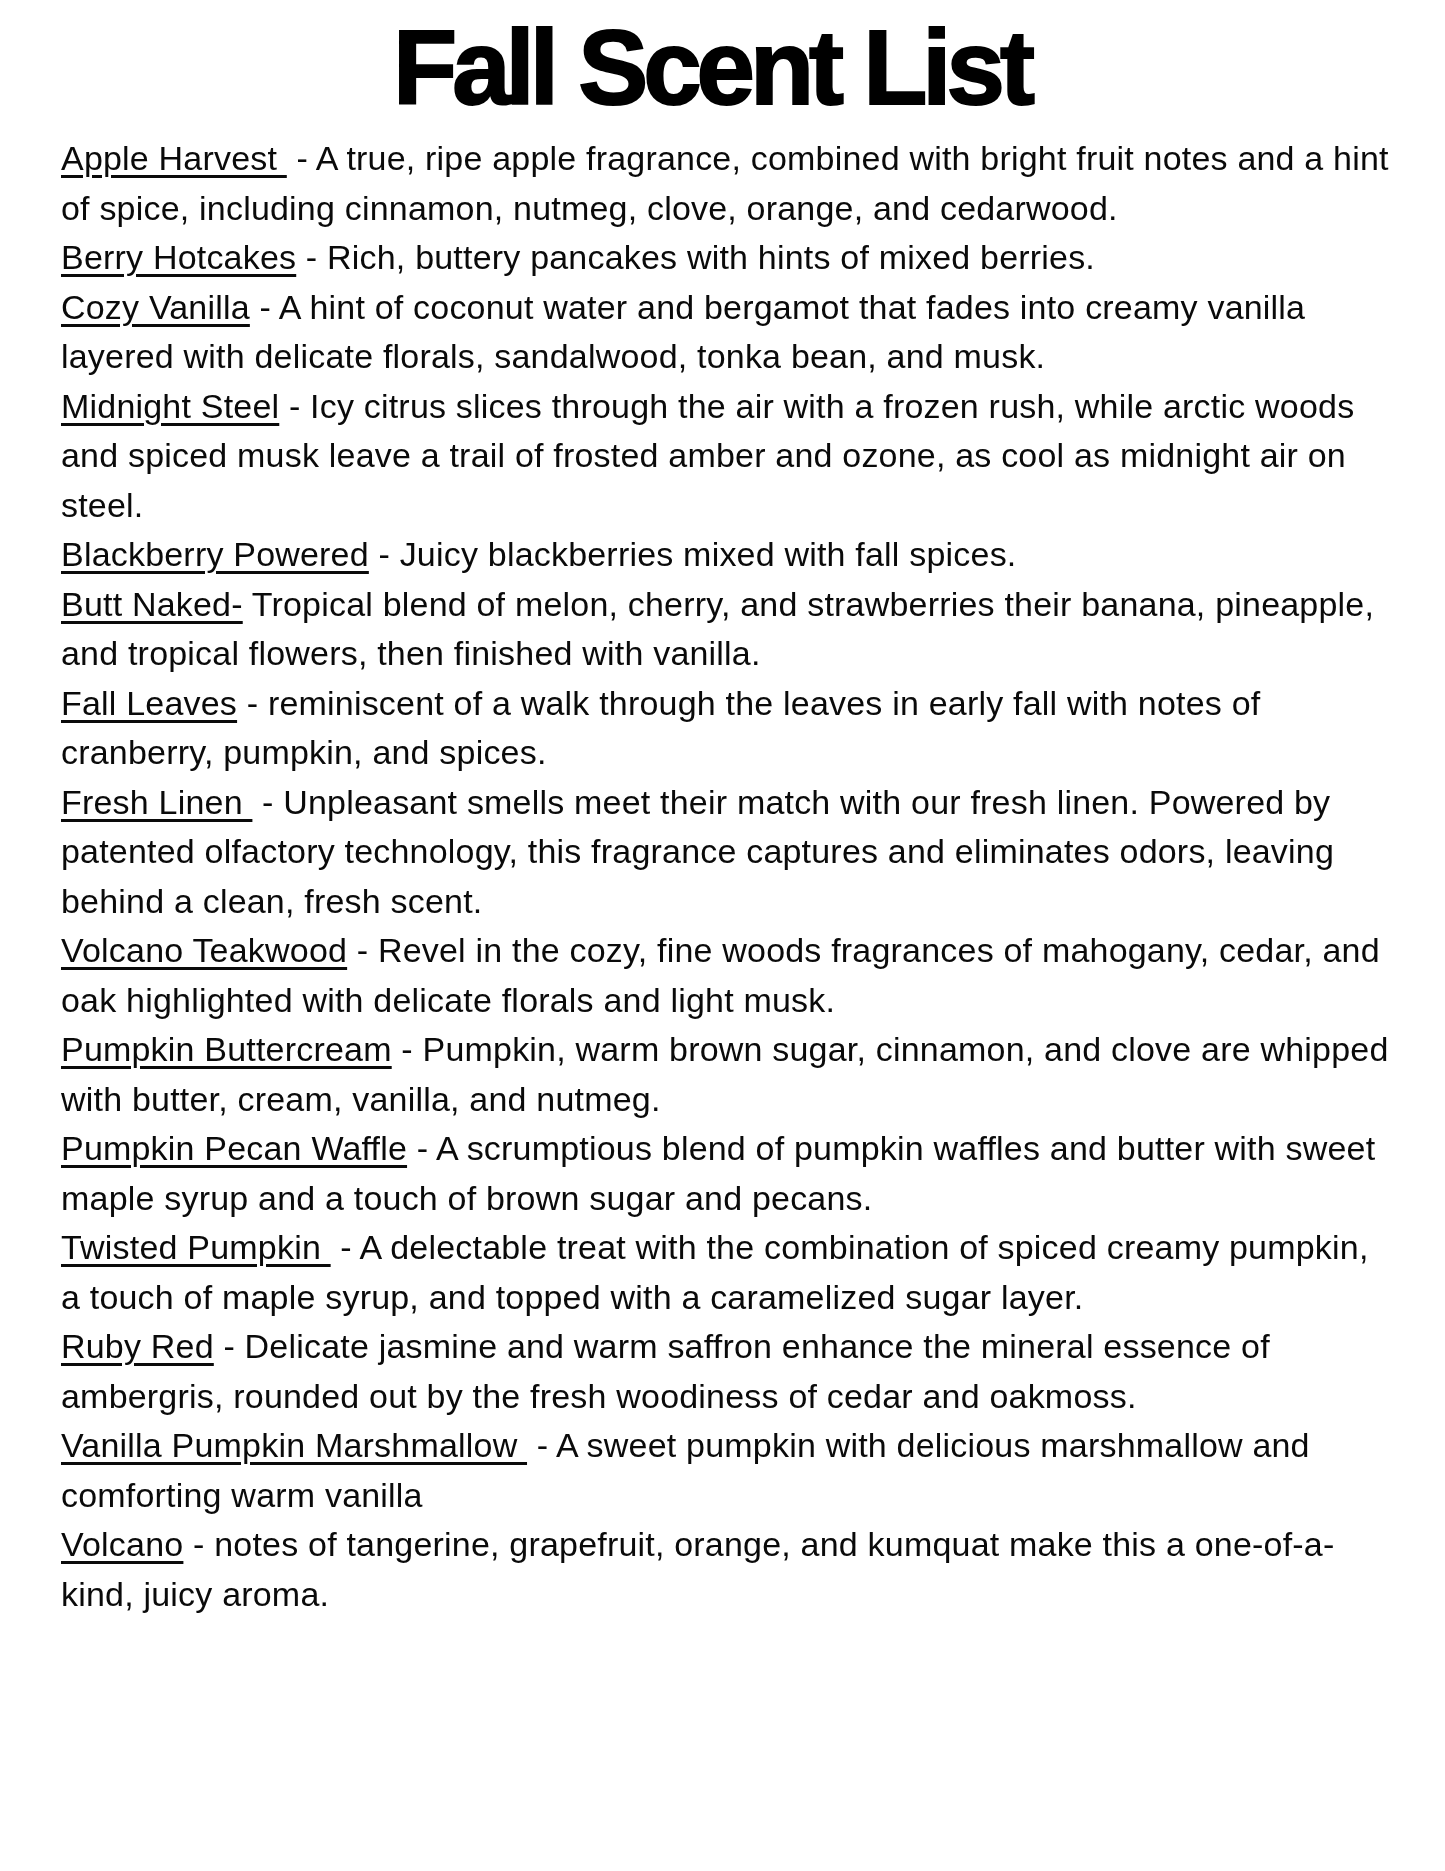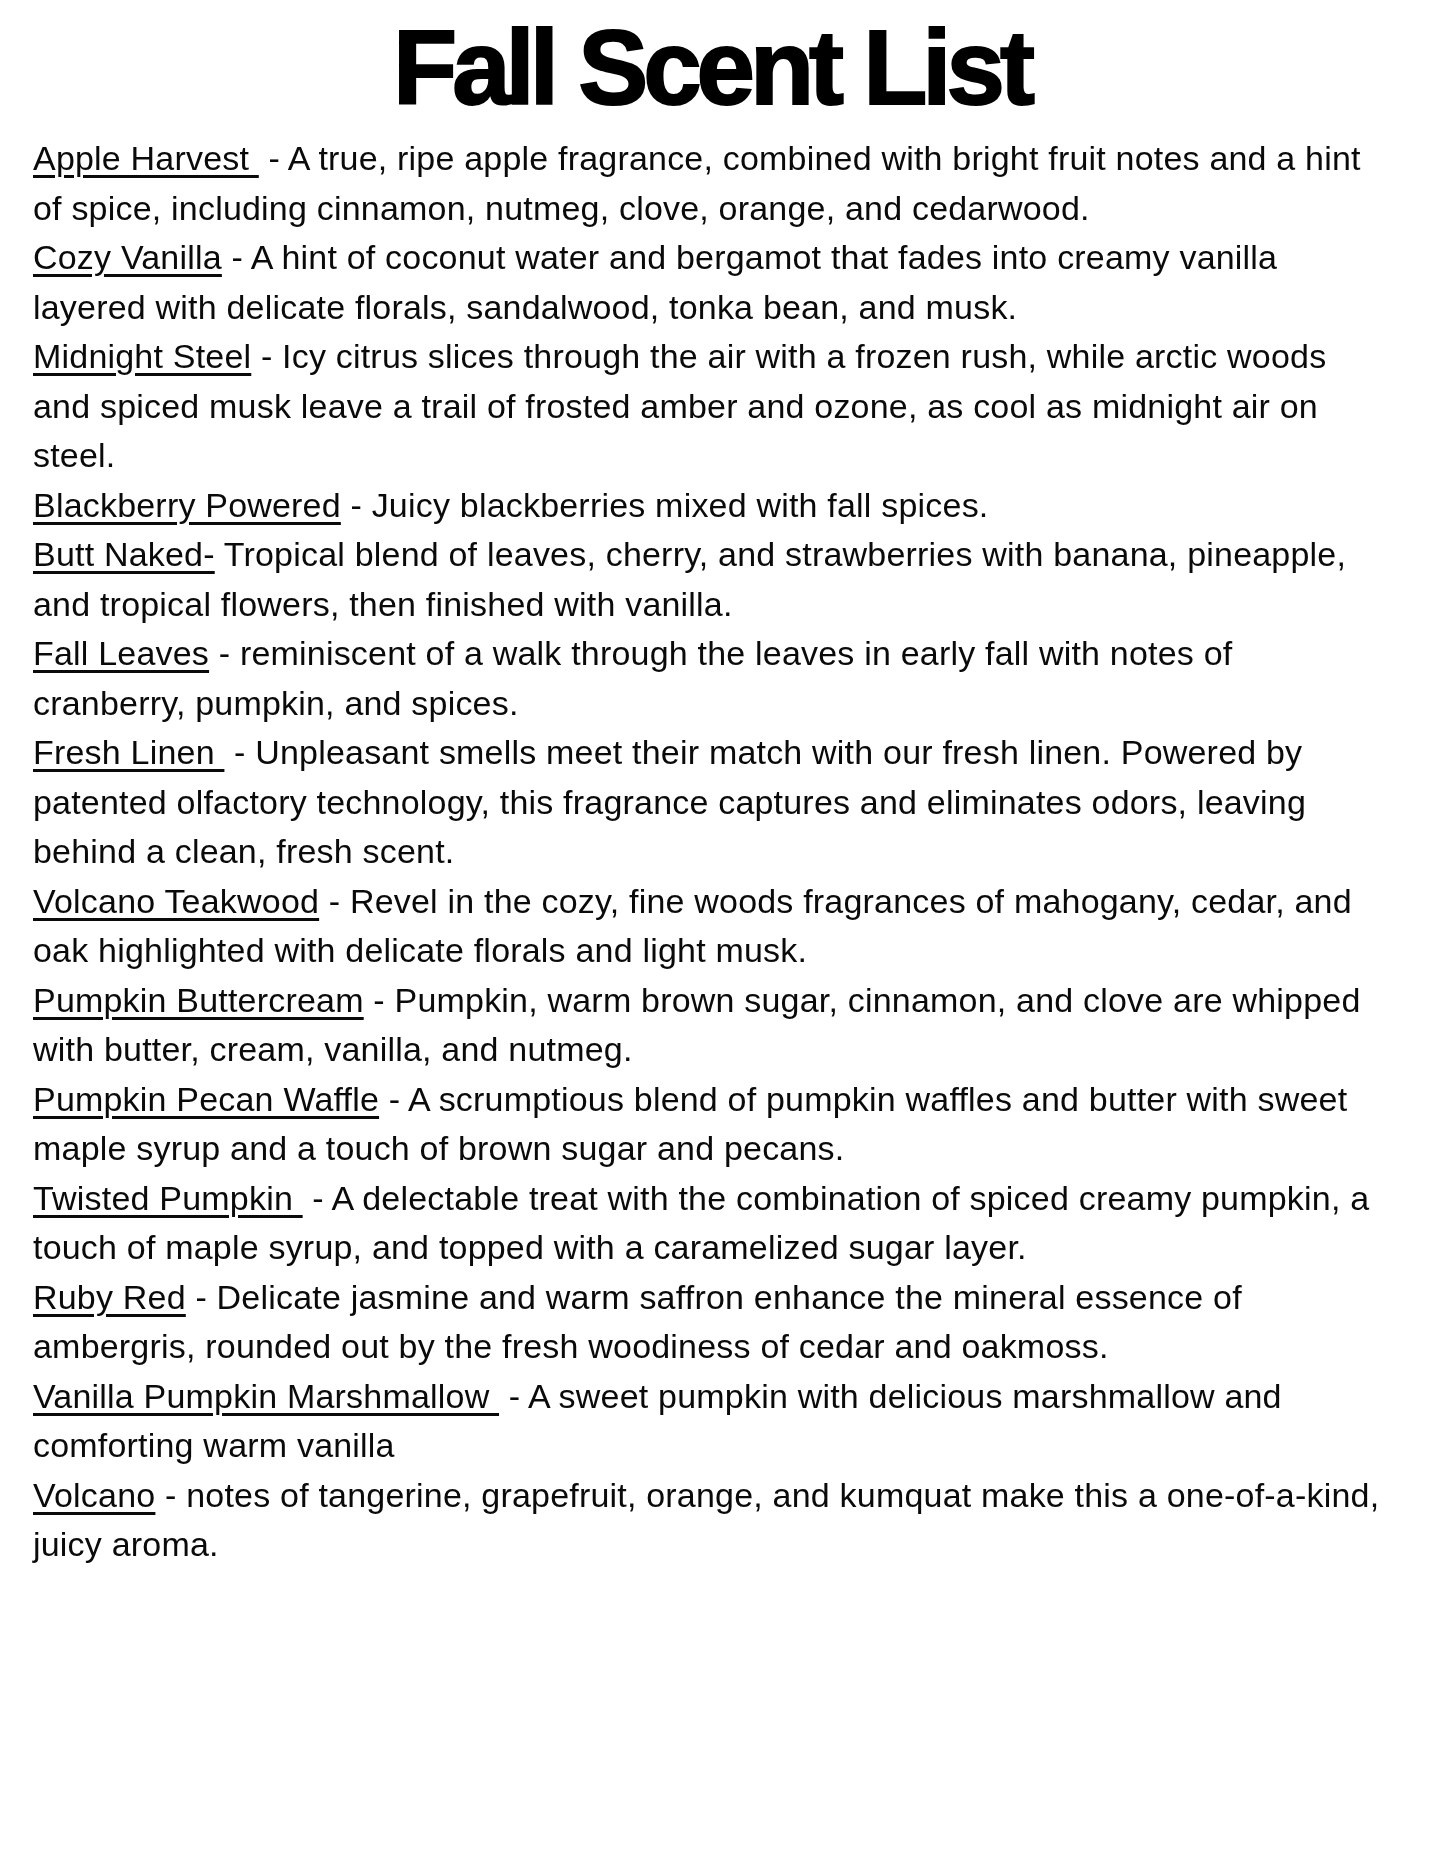--- a/index.html
+++ b/index.html
@@ -27,20 +27,21 @@
     letter-spacing: -5px;
     color: #000000;
     -webkit-text-stroke: 2px #000000;
     white-space: nowrap;
   }
   .scent-list {
     max-width: 1360px;
     font-size: 34px;
     line-height: 49.5px;
     letter-spacing: 0.2px;
+    margin-left: 28px;
   }
   .scent {
     margin: 0;
     padding: 0;
   }
   .scent-name {
     text-decoration: underline;
     text-decoration-thickness: 3px;
     text-underline-offset: 5px;
   }
@@ -51,28 +52,29 @@
 </head>
 <body>
 
 <div class="page">
   <h1 class="doc-title">Fall Scent List</h1>
 
   <div class="scent-list" id="scent-list">
   <p class="scent"><span class="scent-name">Apple Harvest&nbsp;</span><span class="scent-desc"> - A true, ripe apple fragrance, combined with bright fruit notes and a hint of spice, including cinnamon, nutmeg, clove, orange, and cedarwood.</span></p>
 
 
+  <p class="scent"><span class="scent-name">Berry Hotcakes</span><span class="scent-desc"> - Rich, buttery pancakes with hints of mixed berries.</span></p>
 
   <p class="scent"><span class="scent-name">Cozy Vanilla</span><span class="scent-desc"> - A hint of coconut water and bergamot that fades into creamy vanilla layered with delicate florals, sandalwood, tonka bean, and musk.</span></p>
 
   <p class="scent"><span class="scent-name">Midnight Steel</span><span class="scent-desc"> - Icy citrus slices through the air with a frozen rush, while arctic woods and spiced musk leave a trail of frosted amber and ozone, as cool as midnight air on steel.</span></p>
 
   <p class="scent"><span class="scent-name">Blackberry Powered</span><span class="scent-desc"> - Juicy blackberries mixed with fall spices.</span></p>
 
-  <p class="scent"><span class="scent-name">Butt Naked-</span><span class="scent-desc"> Tropical blend of leaves, cherry, and strawberries with banana, pineapple, and tropical flowers, then finished with vanilla.</span></p>
+  <p class="scent"><span class="scent-name">Butt Naked-</span><span class="scent-desc"> Tropical blend of melon, cherry, and strawberries their banana, pineapple, and tropical flowers, then finished with vanilla.</span></p>
 
   <p class="scent"><span class="scent-name">Fall Leaves</span><span class="scent-desc"> - reminiscent of a walk through the leaves in early fall with notes of cranberry, pumpkin, and spices.</span></p>
 
   <p class="scent"><span class="scent-name">Fresh Linen&nbsp;</span><span class="scent-desc"> - Unpleasant smells meet their match with our fresh linen. Powered by patented olfactory technology, this fragrance captures and eliminates odors, leaving behind a clean, fresh scent.</span></p>
 
   <p class="scent"><span class="scent-name">Volcano Teakwood</span><span class="scent-desc"> - Revel in the cozy, fine woods fragrances of mahogany, cedar, and oak highlighted with delicate florals and light musk.</span></p>
 
   <p class="scent"><span class="scent-name">Pumpkin Buttercream</span><span class="scent-desc"> - Pumpkin, warm brown sugar, cinnamon, and clove are whipped with butter, cream, vanilla, and nutmeg.</span></p>
 
   <p class="scent"><span class="scent-name">Pumpkin Pecan Waffle</span><span class="scent-desc"> - A scrumptious blend of pumpkin waffles and butter with sweet maple syrup and a touch of brown sugar and pecans.</span></p>

